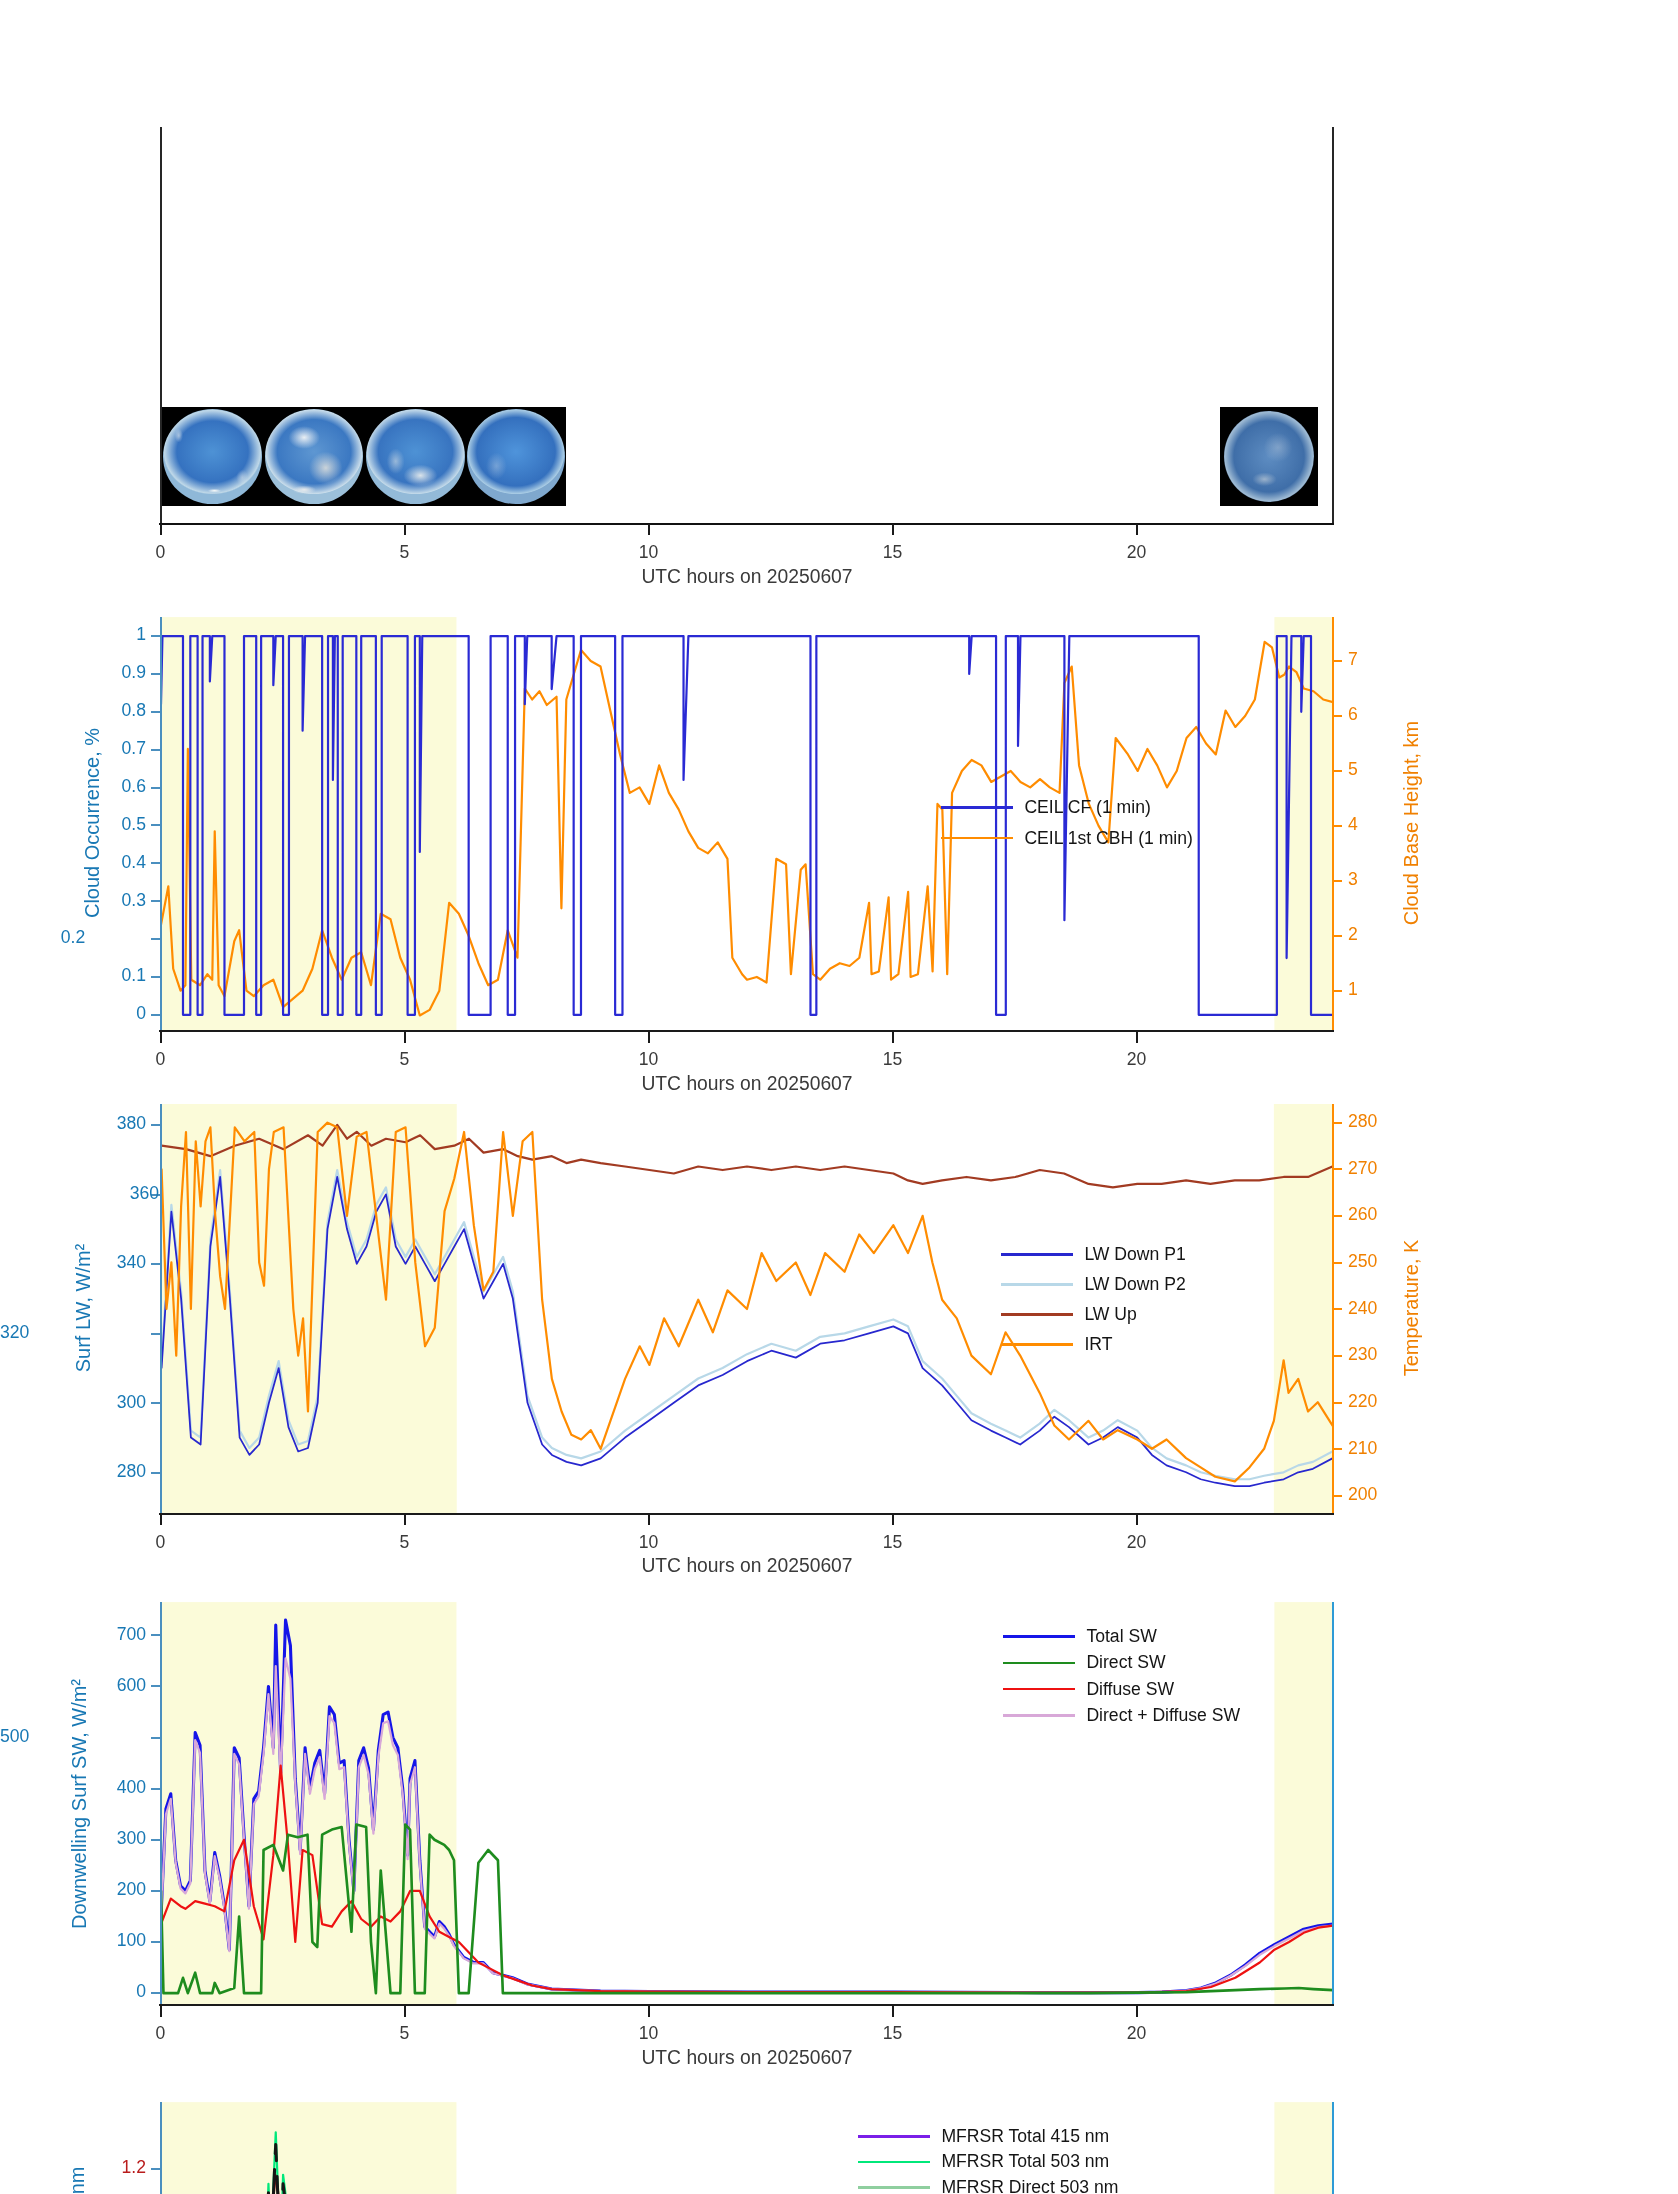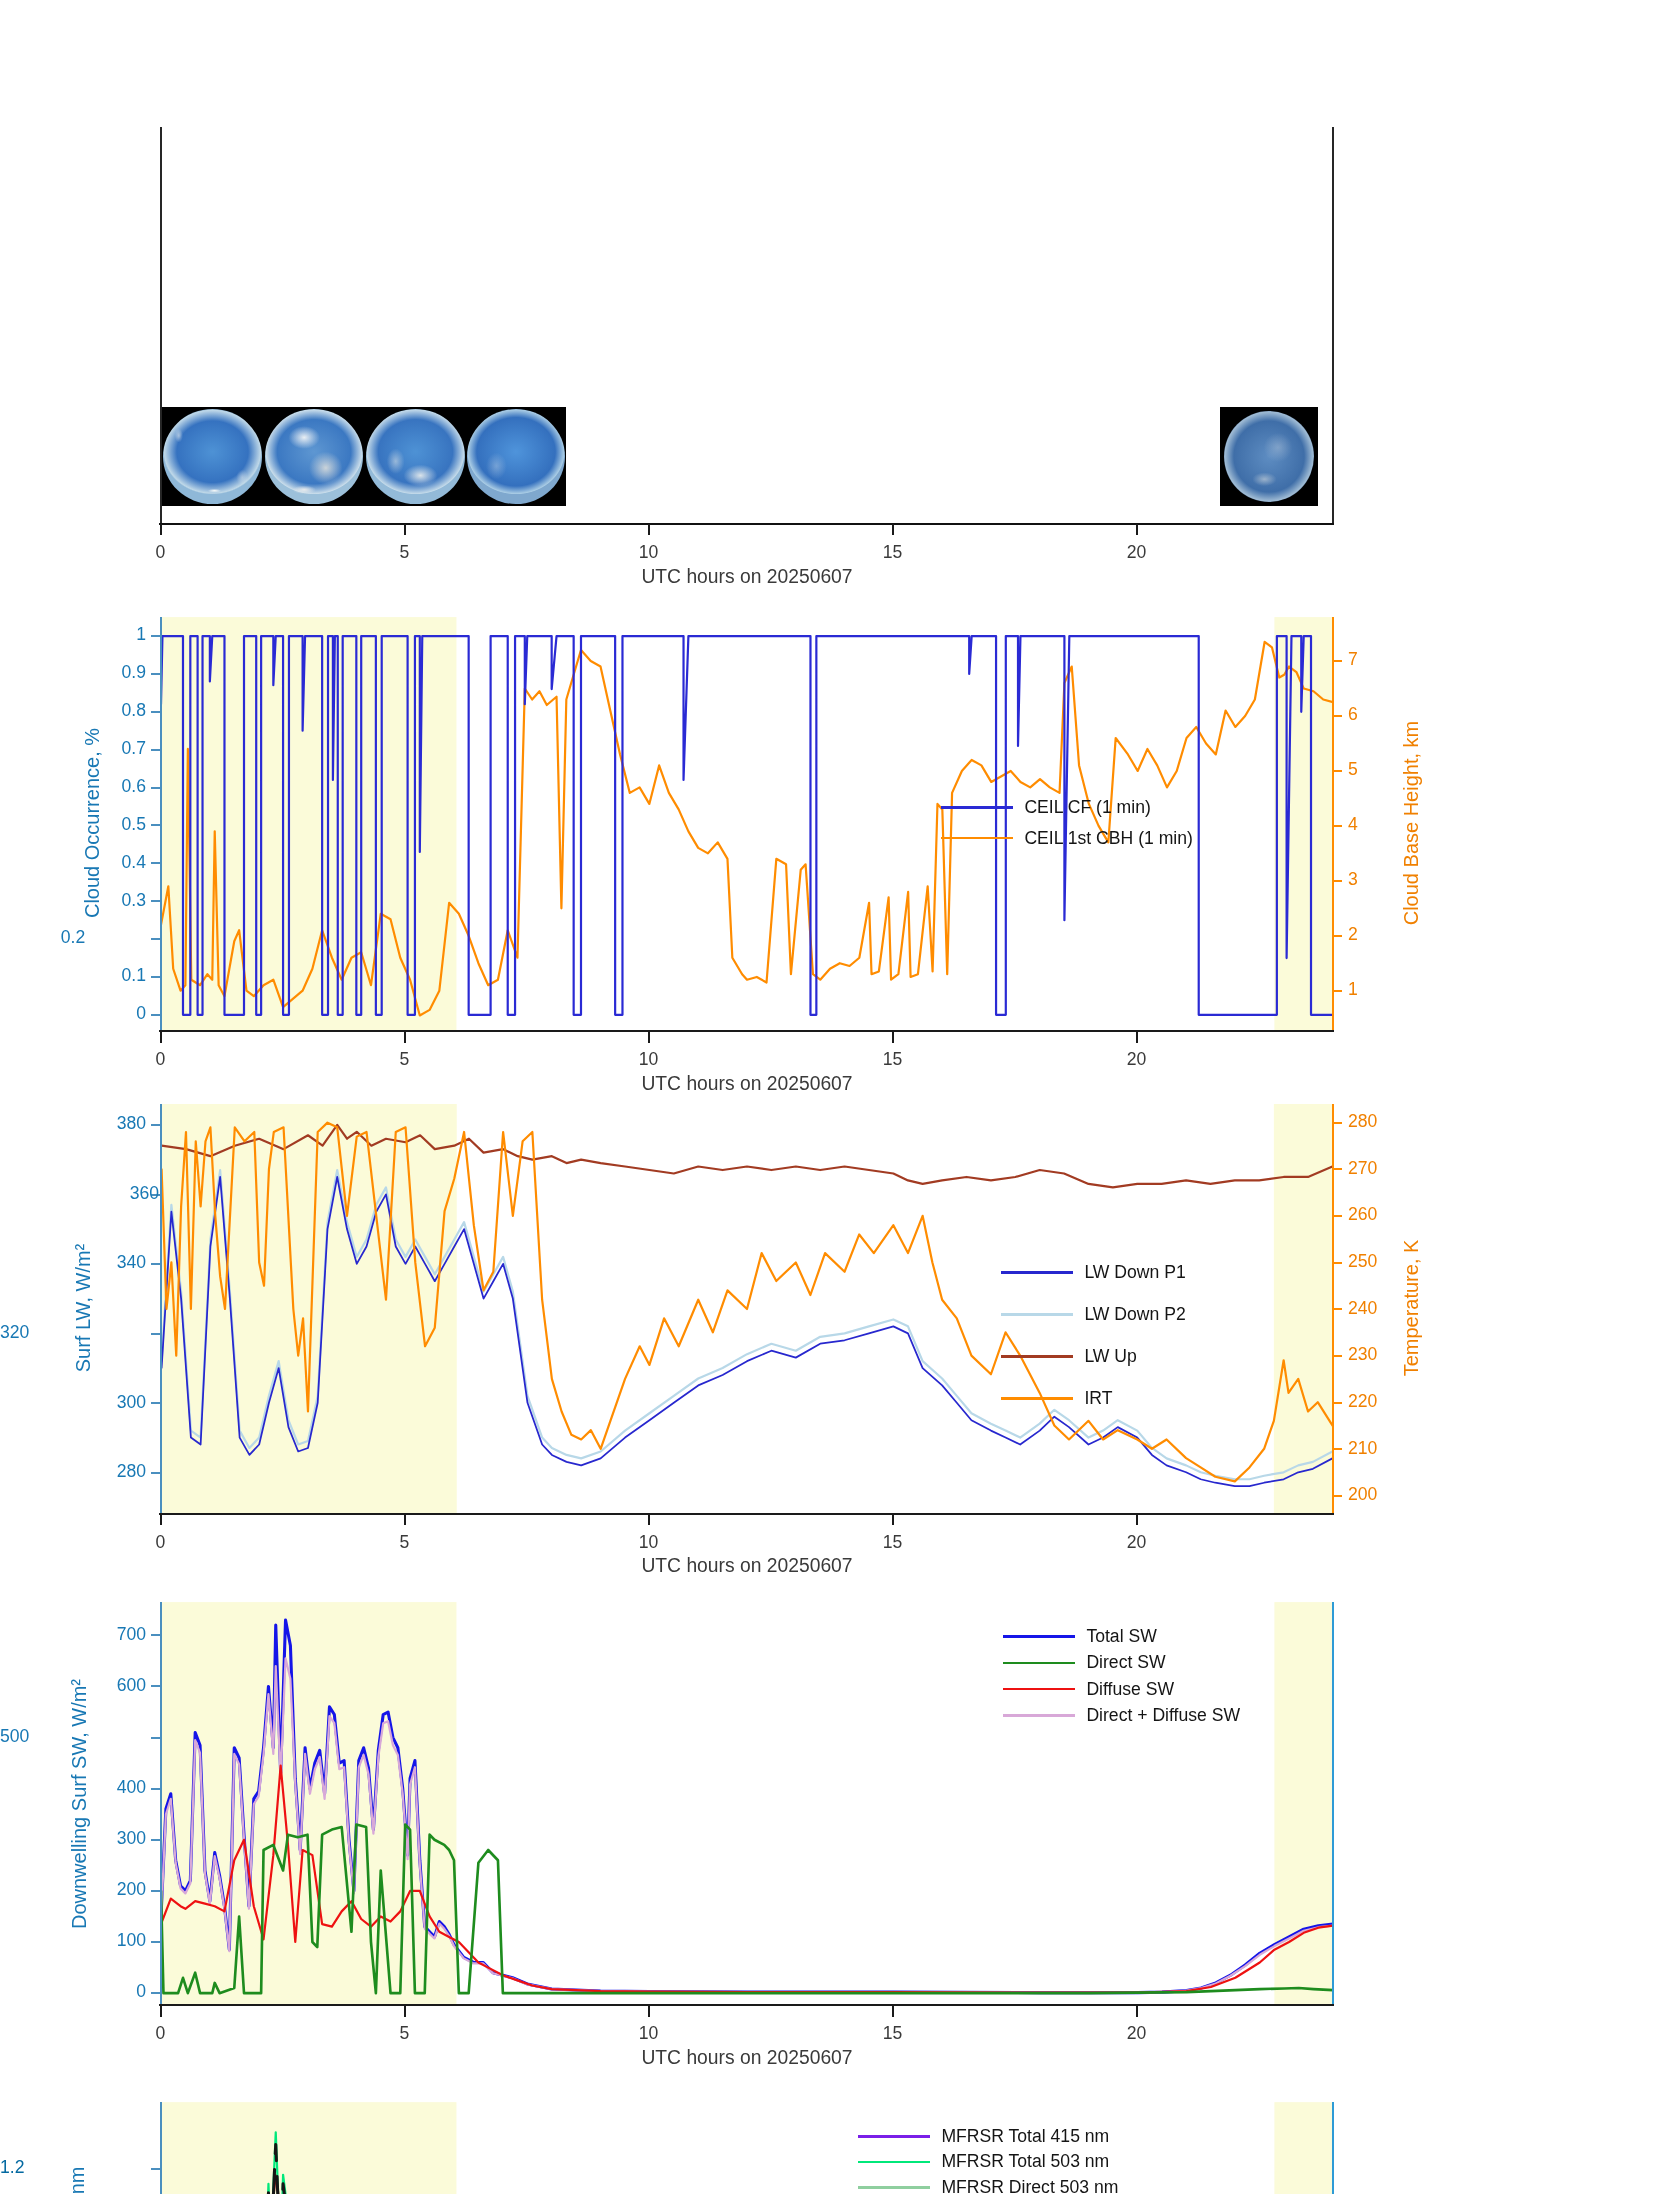--- a/index.html
+++ b/index.html
@@ -145,21 +145,21 @@
         <path d="M0.0 95.1 L55.6 103.0 L111.3 118.9 L166.9 95.1 L222.5 79.2 L278.1 103.0 L333.8 71.3 L367.1 95.1 L400.5 47.5 L422.8 79.2 L445.0 63.4 L478.4 95.1 L511.7 79.2 L556.3 87.2 L589.6 71.3 L623.0 103.0 L667.5 95.1 L700.9 79.2 L734.2 110.9 L778.8 103.0 L812.1 118.9 L845.5 126.8 L890.0 118.9 L923.4 134.7 L956.8 126.8 L1001.3 134.7 L1056.9 142.6 L1112.5 150.6 L1168.1 158.5 L1223.8 142.6 L1279.4 150.6 L1335.0 142.6 L1390.6 150.6 L1446.3 142.6 L1501.9 150.6 L1557.5 142.6 L1613.1 150.6 L1668.8 158.5 L1702.1 174.3 L1735.5 182.2 L1780.0 174.3 L1835.6 166.4 L1891.3 174.3 L1946.9 166.4 L2002.5 150.6 L2058.1 158.5 L2113.8 182.2 L2169.4 190.2 L2225.0 182.2 L2280.6 182.2 L2336.3 174.3 L2391.9 182.2 L2447.5 174.3 L2503.1 174.3 L2558.8 166.4 L2614.4 166.4 L2670.0 142.6 " fill="none" stroke="#A23B22" stroke-width="5" stroke-linejoin="round" stroke-linecap="round"></path>
         <path d="M0.0 148.8 L11.1 467.5 L22.3 361.3 L33.4 573.8 L44.5 233.8 L55.6 63.8 L66.8 467.5 L77.9 85.0 L89.0 233.8 L100.1 85.0 L111.3 53.1 L122.4 255.0 L133.5 393.1 L144.6 467.5 L166.9 53.1 L189.1 85.0 L211.4 63.8 L222.5 361.3 L233.6 414.4 L244.8 148.8 L255.9 63.8 L278.1 53.1 L300.4 467.5 L311.5 573.8 L322.6 488.8 L333.8 701.3 L344.9 382.5 L356.0 63.8 L378.3 42.5 L400.5 53.1 L422.8 255.0 L445.0 74.4 L467.3 63.8 L489.5 255.0 L511.7 446.3 L534.0 63.8 L556.3 53.1 L578.5 361.3 L600.8 552.5 L623.0 510.0 L645.3 244.4 L667.5 170.0 L689.8 63.8 L712.0 276.3 L734.2 425.0 L756.5 382.5 L778.8 63.8 L801.0 255.0 L823.3 85.0 L845.5 63.8 L867.8 446.3 L890.0 626.9 L912.2 701.3 L934.5 754.4 L956.8 765.0 L979.0 743.8 L1001.3 786.3 L1023.5 722.5 L1056.9 626.9 L1090.3 552.5 L1112.5 595.0 L1145.9 488.8 L1179.3 552.5 L1223.8 446.3 L1257.1 520.6 L1290.5 425.0 L1335.0 467.5 L1368.4 340.0 L1401.8 403.8 L1446.3 361.3 L1479.6 435.6 L1513.0 340.0 L1557.5 382.5 L1590.9 297.5 L1624.2 340.0 L1668.8 276.3 L1702.1 340.0 L1735.5 255.0 L1757.8 361.3 L1780.0 446.3 L1813.4 488.8 L1846.8 573.8 L1891.3 616.3 L1924.6 520.6 L1958.0 573.8 L2002.5 658.8 L2035.9 733.1 L2069.3 765.0 L2113.8 722.5 L2147.1 765.0 L2180.5 743.8 L2225.0 765.0 L2258.4 786.3 L2291.8 765.0 L2336.3 807.5 L2369.6 828.8 L2403.0 850.0 L2447.5 860.6 L2480.9 828.8 L2514.3 786.3 L2536.5 722.5 L2558.8 584.4 L2569.9 658.8 L2592.1 626.9 L2614.4 701.3 L2636.6 680.0 L2670.0 733.1 " fill="none" stroke="#FF8C00" stroke-width="5" stroke-linejoin="round" stroke-linecap="round"></path>
       </svg>
     <div class="spine" style="left:-0.9px;top:0;width:1.8px;height:410px;background:#4A8FBF"></div>
     <div class="spine" style="left:1171px;top:0;width:1.8px;height:410px;background:#FF8C00"></div>
     <div class="spine" style="left:-1.8px;top:409px;width:1175px;height:1.8px;background:#1a1a1a"></div>
   </div>
   <div class="ylab" style="left:83px;top:204px;color:#1878B4">Surf LW, W/m²</div>
   <div class="ylab" style="left:1411px;top:204px;color:#F08000">Temperature, K</div>
   <div class="xlab" style="top:451px">UTC hours on 20250607</div>
-  <div class="legend" style="left:1001px;top:158px;row-gap:21px">
+  <div class="legend" style="left:1001px;top:140px;row-gap:9px">
       <div class="leg-row">
         <span class="leg-line" style="background: rgb(39, 39, 206);"></span>
         <span class="leg-text">LW Down P1</span>
       </div>
       <div class="leg-row">
         <span class="leg-line" style="background: rgb(184, 216, 232);"></span>
         <span class="leg-text">LW Down P2</span>
       </div>
       <div class="leg-row">
         <span class="leg-line" style="background: rgb(162, 59, 34);"></span>
@@ -318,15 +318,15 @@
       <div class="leg-row">
         <span class="leg-line" style="background: rgb(0, 232, 122);"></span>
         <span class="leg-text">MFRSR Total 503 nm</span>
       </div>
       <div class="leg-row">
         <span class="leg-line" style="background: rgb(143, 207, 159);"></span>
         <span class="leg-text">MFRSR Direct 503 nm</span>
       </div>
     </div>
 <div class="tickmark" style="left:151px;top:66px;width:9.7px;height:1.8px;background:#4A8FBF"></div>
-    <div class="ticklab" style="left:0px;top:56px;width:146px;color:#0369a1">1.2</div>
+    <div class="ticklab" style="left:0px;top:56px;width:146px;text-align:right;color:#b91c1c">1.2</div>
   </section>
 
 
 </body></html>

